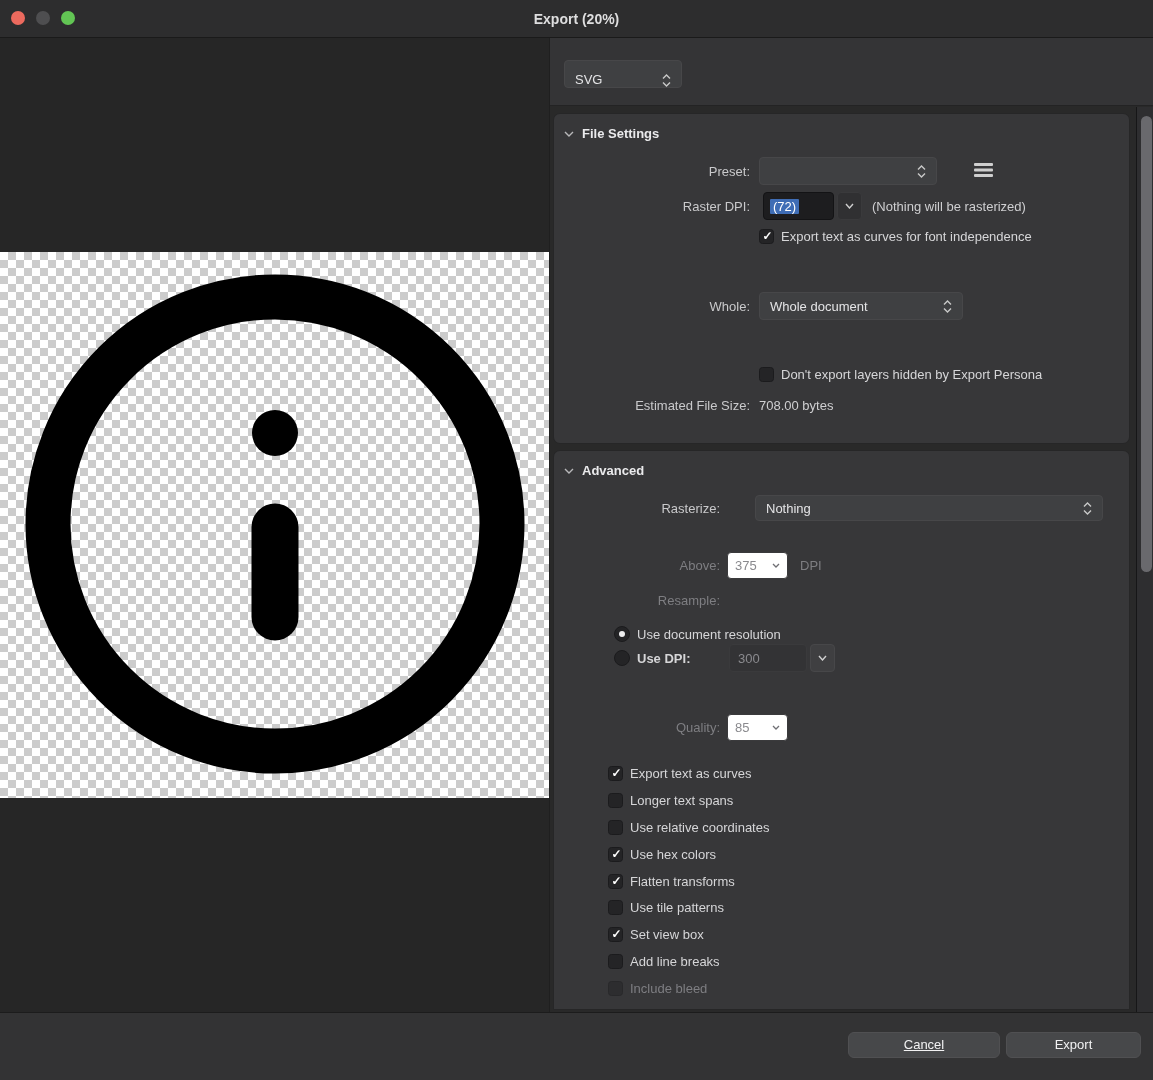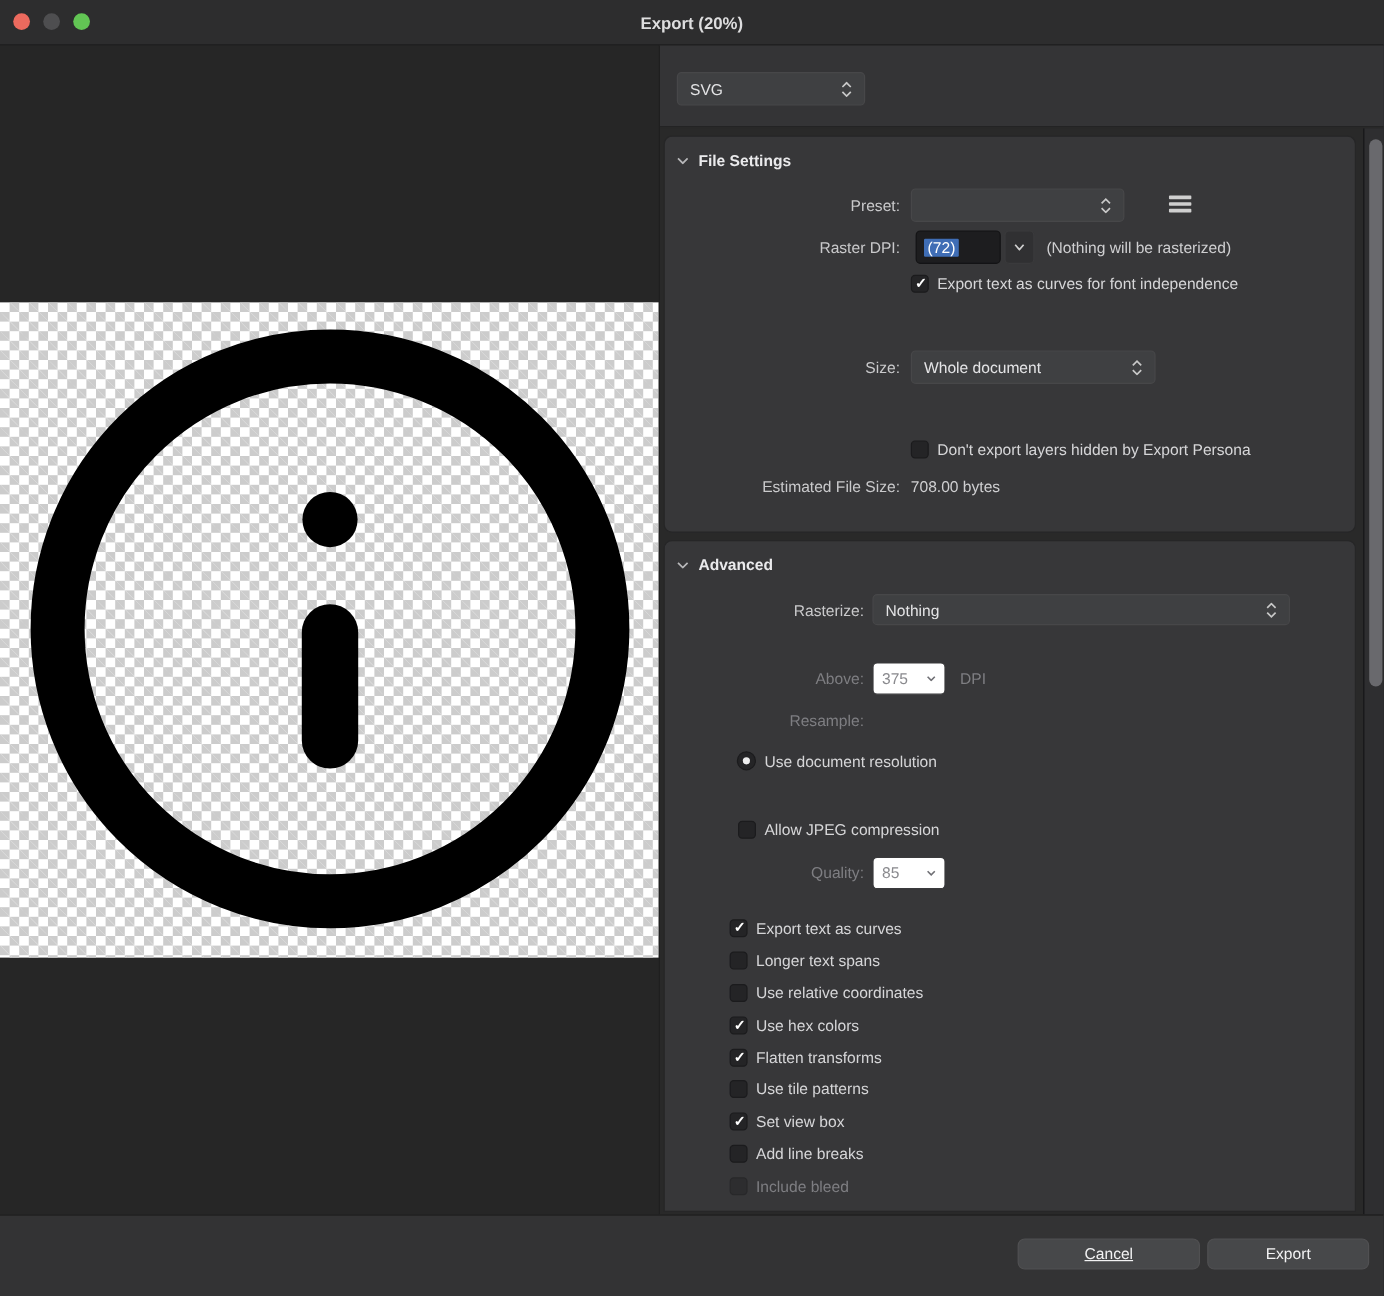--- a/index.html
+++ b/index.html
@@ -30,21 +30,21 @@
   
   .rightpanel { position:absolute; left:549px; top:38px; width:604px; height:974px; background:#292929; border-left:1px solid #1f1f1f; }
   .topstrip { position:absolute; left:0; top:0; width:604px; height:68px; background:#343436; border-bottom:1px solid #232324; }
 
   .dropdown { background:#3f4042; border:1px solid #474749; border-radius:4px; height:28px; display:flex; align-items:center; padding:0 10px; color:#e4e4e6; position:relative; }
   .dropdown .dd-text { flex:1; white-space:nowrap; overflow:hidden; }
   .dd-chev { flex:none; margin-left:8px; color:#c8c8c8; }
   .dropdown.disabled { background:#353537; border-color:#3a3a3c; color:#85858a; }
   .dropdown.disabled .dd-chev { color:#6f6f74; }
 
-  .format-dd { position:absolute; left:14px; top:22px; width:157px; }
+  .format-dd { position:absolute; left:14px; top:22px; width:118px;align-items:flex-end; }
 
   .scrollarea { position:absolute; left:0; top:69px; width:604px; height:905px; background:#292929; }
 
   .card { position:absolute; left:3px; width:577px; background:#373739; border:1px solid #262627; border-radius:7px; }
   .card-fs { top:6px; height:331px; }
   .card-adv { top:343px; height:560px; border-bottom-left-radius:0; border-bottom-right-radius:0; }
 
   .card-header { position:absolute; left:10px; top:10px; height:18px; display:flex; align-items:center; gap:8px; color:#eaeaec; font-weight:600; cursor:default; }
   .disc-chev { color:#b8b8ba; margin-top:1px; }
 
@@ -172,21 +172,21 @@
           <span class="note-text">(Nothing will be rasterized)</span>
         </div>
 
         <div class="row" style="top:109px; height:26px;">
           <span style="width:205px; flex:none;"></span>
           <span class="checkbox checked"></span>
           <span class="cb-label">Export text as curves for font independence</span>
         </div>
 
         <div class="row" style="top:178px;">
-          <span class="rlabel fs-label">Size:</span>
+          <span class="rlabel fs-label">Whole:</span>
           <div class="dropdown" style="margin-left:9px; width:204px;">
             <span class="dd-text">Whole document</span>
             <svg class="dd-chev" width="9" height="13" viewBox="0 0 9 13">
                 <polyline points="1,4.5 4.5,1 8,4.5" fill="none" stroke="currentColor" stroke-width="1.4"></polyline>
                 <polyline points="1,8.5 4.5,12 8,8.5" fill="none" stroke="currentColor" stroke-width="1.4"></polyline>
               </svg>
           </div>
         </div>
 
         <div class="row" style="top:247px; height:26px;">
@@ -202,21 +202,21 @@
       </div>
 
       <div class="card card-adv">
         <div class="card-header">
           <svg class="disc-chev" width="10" height="6" viewBox="0 0 10 6">
               <polyline points="1,1 5,5 9,1" fill="none" stroke="currentColor" stroke-width="1.4"></polyline>
             </svg>
           <span>Advanced</span>
         </div>
 
-        <div class="row" style="top:44px; height:26px;">
+        <div class="row" style="top:44px; height:26px;gap:28px;">
           <span class="rlabel adv-label">Rasterize:</span>
           <div class="dropdown" style="margin-left:7px; width:348px; height:26px;">
             <span class="dd-text">Nothing</span>
             <svg class="dd-chev" width="9" height="13" viewBox="0 0 9 13">
                 <polyline points="1,4.5 4.5,1 8,4.5" fill="none" stroke="currentColor" stroke-width="1.4"></polyline>
                 <polyline points="1,8.5 4.5,12 8,8.5" fill="none" stroke="currentColor" stroke-width="1.4"></polyline>
               </svg>
           </div>
         </div>
 
@@ -235,26 +235,36 @@
         <div class="row" style="top:136px; height:26px;">
           <span class="rlabel adv-label dim">Resample:</span>
         </div>
 
         <div class="row" style="top:165px; height:26px;align-items:flex-end;">
           <span style="width:60px; flex:none;"></span>
           <span class="radio checked"></span>
           <span class="cb-label">Use document resolution</span>
         </div>
 
-
-        <div class="row" style="top:227px; height:26px;">
-          <span style="width:61px; flex:none;"></span>
-          <span class="checkbox"></span>
-          <span class="cb-label">Allow JPEG compression</span>
-        </div>
+        <div class="row" style="top:193px; height:28px;">
+          <span style="width:60px; flex:none;"></span>
+          <span class="radio"></span>
+          <span class="cb-label" style="font-weight:600;">Use DPI:</span>
+          <div class="split-combo" style="position:absolute; left:175px;">
+            <div class="split-main" style="width:78px;">
+              <span>300</span>
+            </div>
+            <div class="split-btn">
+              <svg width="9" height="6" viewBox="0 0 9 6">
+                  <polyline points="1,1 4.5,5 8,1" fill="none" stroke="currentColor" stroke-width="1.4"></polyline>
+                </svg>
+            </div>
+          </div>
+        </div>
+
 
         <div class="row" style="top:263px; height:27px;">
           <span class="rlabel adv-label dim">Quality:</span>
           <div class="combo" style="margin-left:7px; width:61px;">
             <span class="combo-text">85</span>
             <svg class="combo-chev" width="8" height="5" viewBox="0 0 8 5">
                 <polyline points="1,1 4,4 7,1" fill="none" stroke="currentColor" stroke-width="1.3"></polyline>
               </svg>
           </div>
         </div>

